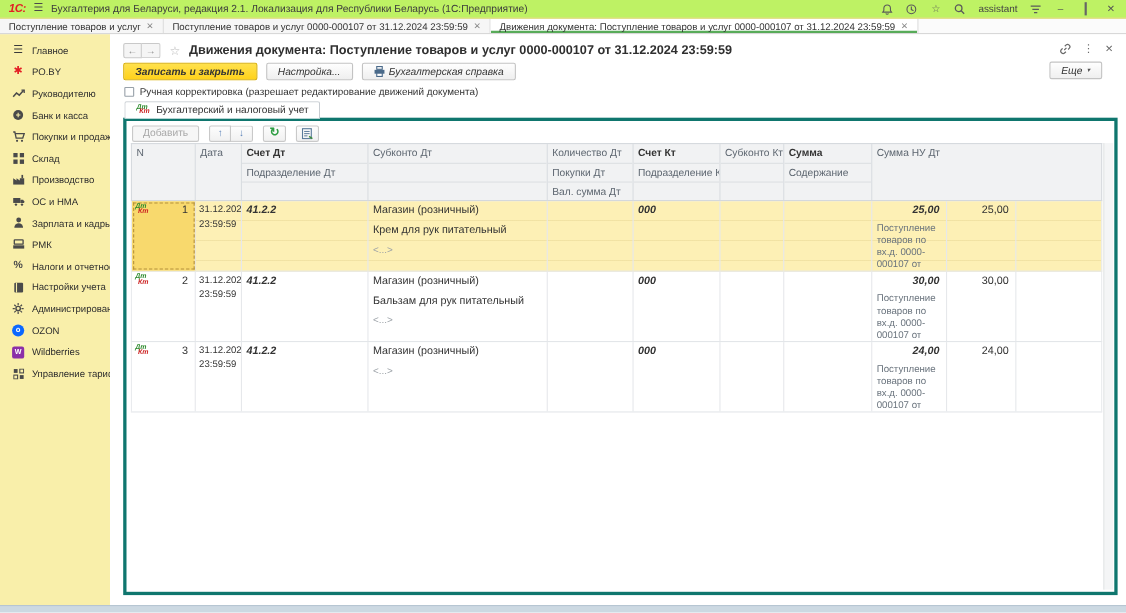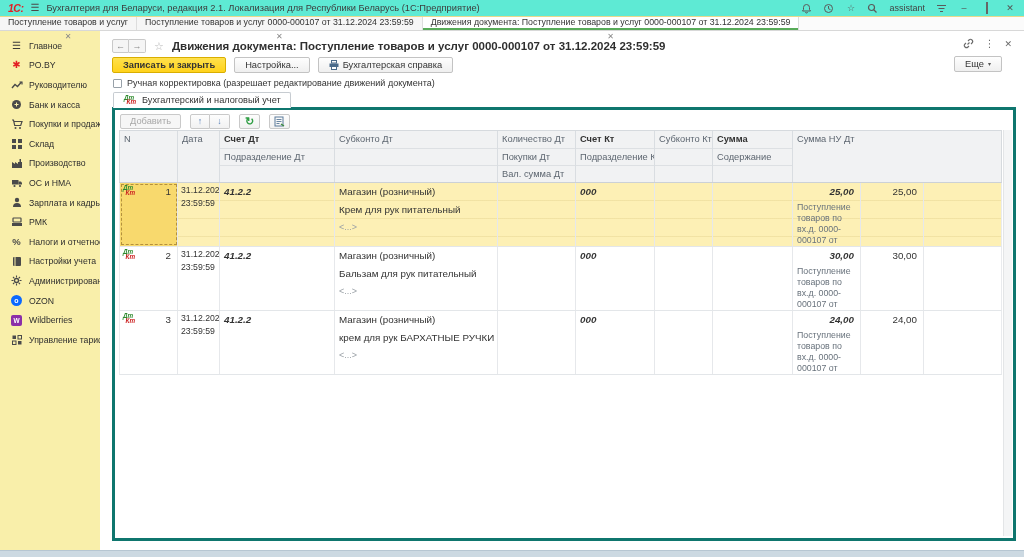--- a/index.html
+++ b/index.html
@@ -6,41 +6,41 @@
   html,body { margin:0; padding:0; }
   body {
     width:1024px; height:557px; overflow:hidden; position:relative;
     font-family:"Liberation Sans", sans-serif; background:#fff; color:#333;
   }
   svg { display:block; }
 
   
   .topbar {
     position:absolute; left:0; top:0; width:1024px; height:17px;
-    background:#5eead4; display:flex; align-items:center; gap:7px;
+    background:#bef264; display:flex; align-items:center; gap:7px;
     padding:0 8px; border-bottom:1px solid #ead98c; z-index:5;
   }
   .logo1c { color:#e31e24; font-weight:bold; font-style:italic; font-size:10.5px; letter-spacing:-0.5px; }
   .burger { font-size:10px; color:#4a4a4a; line-height:1; }
   .apptitle { font-size:9.3px; color:#3c3c3c; white-space:nowrap; }
   .topbar-right { margin-left:auto; display:flex; align-items:center; gap:11px; }
   .tbicon { width:11px; height:11px; display:flex; align-items:center; justify-content:center; color:#5a5a5a; font-size:9px; }
   .username { font-size:9px; color:#444; }
   .winbtn { font-size:9px; color:#555; width:12px; text-align:center; }
   .maxbox { width:7px; height:7px; border:1px solid #666; }
 
   
   .tabbar {
     position:absolute; left:0; top:17px; width:1024px; height:14px;
     background:#fbfbfb; border-bottom:1px solid #d8d8d8; display:flex; z-index:4;
   }
   .tab {
     display:flex; align-items:center; gap:5px; padding:0 8px;
     border-right:1px solid #dddddd; background:#f6f6f6;
-    font-size:8.8px; color:#333; white-space:nowrap; cursor:pointer;flex-direction:column;
+    font-size:8.8px; color:#333; white-space:nowrap; cursor:pointer;
   }
   .tab.active { background:#fff; box-shadow:inset 0 -2px 0 #58ab59; }
   .tabx { color:#888; font-size:8px; }
 
   
   .sidebar {
     position:absolute; left:0; top:31px; width:100px; height:519px;
     background:#f9efaa; padding-top:5px; overflow:hidden;
   }
   .sideitem {
@@ -68,21 +68,21 @@
   .fav-star { color:#b9b9b9; font-size:11px; margin:0 3px; }
   .doctitle { font-size:11.5px; font-weight:bold; color:#2f2f2f; white-space:nowrap; }
   .headicons { position:absolute; right:12px; top:7px; display:flex; align-items:center; gap:10px; color:#6a6a6a; }
   .dots { font-size:10px; }
   .closex { font-size:9px; }
 
   .btnrow { position:absolute; left:12px; top:25px; height:18px; display:flex; align-items:center; gap:8px; }
   .btn {
     font-size:9.3px; color:#333; height:16px; line-height:14px; padding:0 10px;
     border:1px solid #c3c3c3; border-radius:2px; background:linear-gradient(#fefefe,#efefef);
-    display:flex; align-items:center; gap:4px; white-space:nowrap; cursor:pointer;
+    display:flex; align-items:center; gap:4px; white-space:nowrap; cursor:pointer;font-style:italic;
   }
   .btn.primary { background:linear-gradient(#ffe14d,#ffd21b); border-color:#d9ae00; font-weight:bold; }
   .morebtn-doc { position:absolute; right:22px; top:25px; }
   .caret { font-size:6px; color:#555; }
 
   .checkrow { position:absolute; left:13px; top:47px; display:flex; align-items:center; gap:5px; font-size:9px; color:#333; }
   .checkbox { width:9px; height:9px; border:1px solid #98a1a9; border-radius:1px; background:#fff; }
 
   
   .paneltab {
@@ -537,21 +537,20 @@
         </div>
         <div class="tc datec">
           <div>31.12.202</div>
           <div>23:59:59</div>
         </div>
         <div class="tc">
             <div class="dl b">41.2.2</div>
           </div>
         <div class="tc">
           <div class="dl">Магазин (розничный)</div>
-          <div class="dl">крем для рук БАРХАТНЫЕ РУЧКИ</div>
           <div class="dl gray">&lt;...&gt;</div>
         </div>
         <div class="tc"></div>
         <div class="tc">
             <div class="dl b">000</div>
           </div>
         <div class="tc"></div>
         <div class="tc"></div>
         <div class="tc">
           <div class="dl b num">24,00</div>

